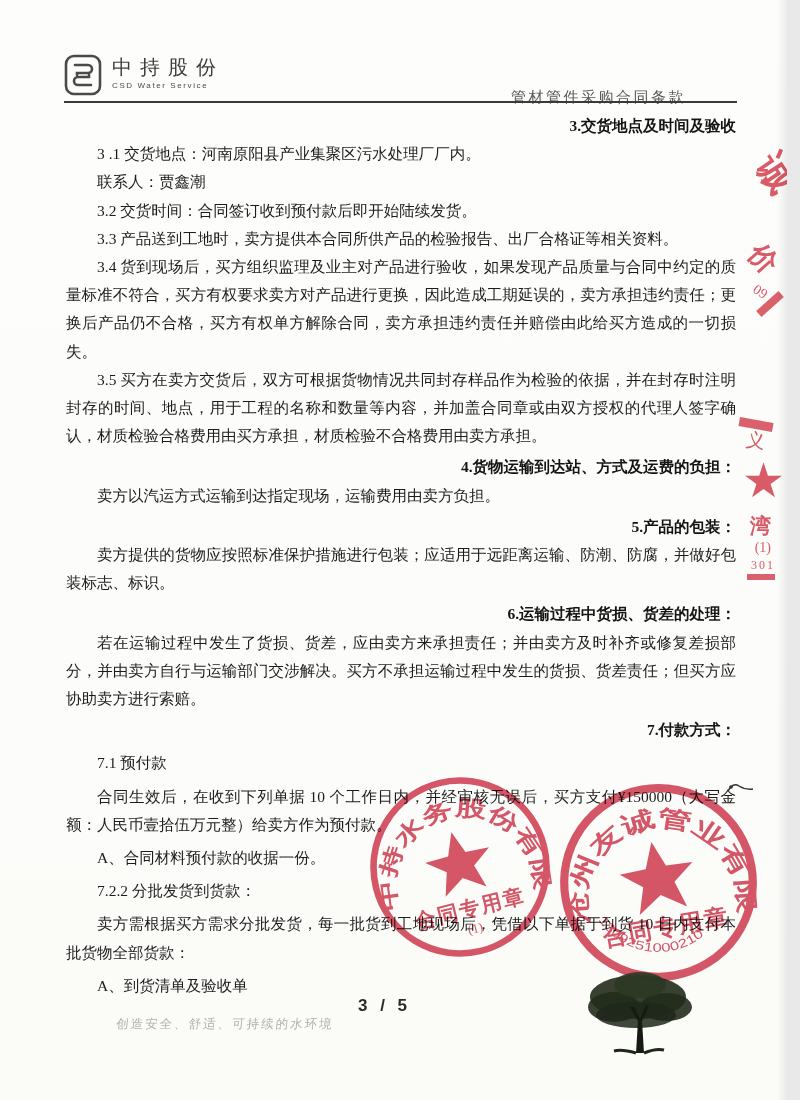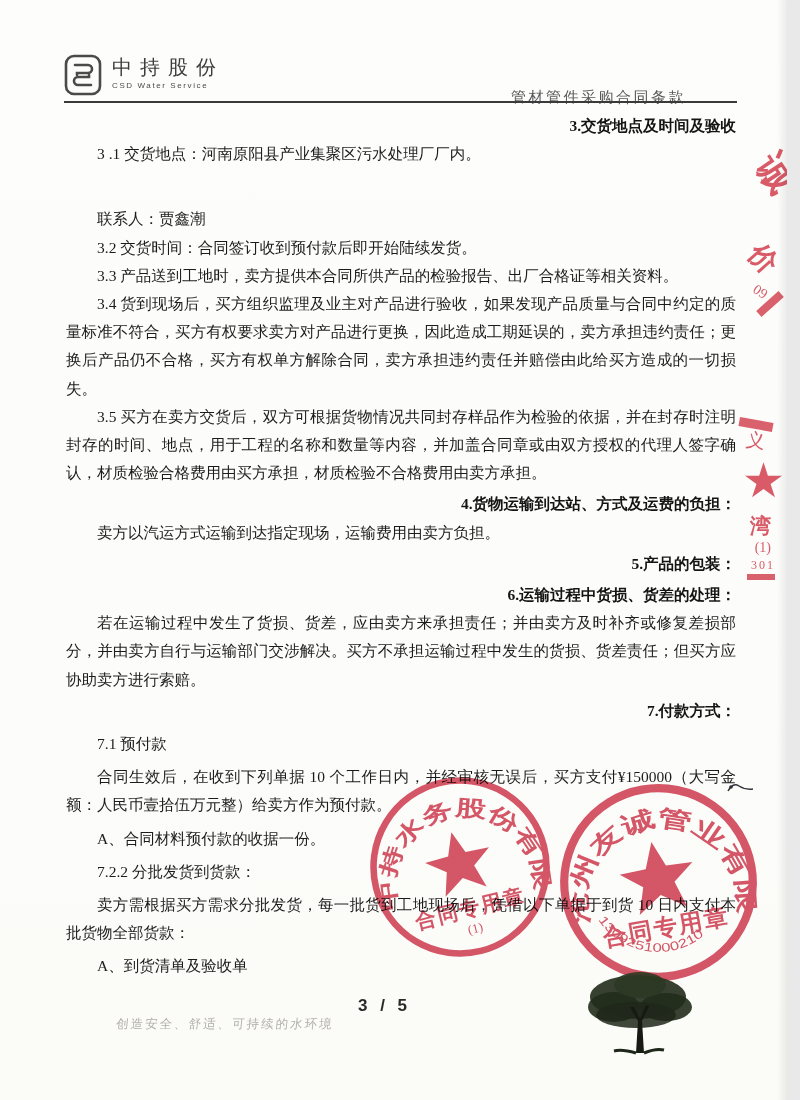--- a/index.html
+++ b/index.html
@@ -37,21 +37,21 @@
   .header-rule{position:absolute;left:64px;top:101px;width:673px;height:2px;background:#3a3a3a;}
   
   .doc-body{
     position:absolute;left:66px;top:109px;width:670px;
     font-size:15.5px;line-height:28.2px;color:#1c1c1c;
   }
   .blk{margin:0;}
   .heading{font-weight:bold;color:#141414;margin-top:3px;text-align:right;}
   .line{text-indent:2em;}
   .para{text-indent:2em;text-align:justify;}
-  .contact{padding-left:2em;display:flex;margin-top:37px;}
+  .contact{padding-left:2em;display:flex;}
   .contact span:first-child{width:210px;}
   .u{text-underline-offset:4px;}
   
   .stamp{position:absolute;mix-blend-mode:multiply;opacity:.85;}
   .stamp-left{left:366px;top:773px;transform:rotate(-14deg);}
   .stamp-right{left:556px;top:780px;transform:rotate(-10deg);}
   
   .edge-frags{position:absolute;top:0;right:0;width:72px;height:100%;overflow:hidden;pointer-events:none;}
   .frag{position:absolute;color:rgba(205,45,62,.78);font-family:"Liberation Serif",serif;}
   .frag-bar{position:absolute;background:rgba(205,45,62,.75);}
@@ -94,20 +94,21 @@
       <div class="blk contact">
         <span>联系人：贾鑫潮</span>
       </div>
       <div class="blk line">3.2 交货时间：合同签订收到预付款后即开始陆续发货。</div>
       <div class="blk line">3.3 产品送到工地时，卖方提供本合同所供产品的检验报告、出厂合格证等相关资料。</div>
       <div class="blk para">3.4 货到现场后，买方组织监理及业主对产品进行验收，如果发现产品质量与合同中约定的质量标准不符合，买方有权要求卖方对产品进行更换，因此造成工期延误的，卖方承担违约责任；更换后产品仍不合格，买方有权单方解除合同，卖方承担违约责任并赔偿由此给买方造成的一切损失。</div>
       <div class="blk para">3.5 买方在卖方交货后，双方可根据货物情况共同封存样品作为检验的依据，并在封存时注明封存的时间、地点，用于工程的名称和数量等内容，并加盖合同章或由双方授权的代理人签字确认，材质检验合格费用由买方承担，材质检验不合格费用由卖方承担。</div>
       <div class="blk heading">4.货物运输到达站、方式及运费的负担：</div>
       <div class="blk line"><span>卖方以</span><span class="u">汽运</span><span>方式运输到达指定现场，运输费用由卖方负担。</span></div>
       <div class="blk heading">5.产品的包装：</div>
+      <div class="blk para">卖方提供的货物应按照标准保护措施进行包装；应适用于远距离运输、防潮、防腐，并做好包装标志、标识。</div>
       <div class="blk heading">6.运输过程中货损、货差的处理：</div>
       <div class="blk para">若在运输过程中发生了货损、货差，应由卖方来承担责任；并由卖方及时补齐或修复差损部分，并由卖方自行与运输部门交涉解决。买方不承担运输过程中发生的货损、货差责任；但买方应协助卖方进行索赔。</div>
       <div class="blk heading">7.付款方式：</div>
       <div class="blk line" style="margin-top: 5px;">7.1 预付款</div>
       <div class="blk para" style="margin-top: 5px;"><span>合同生效后，在收到下列单据 10 个工作日内，并经审核无误后，买方支付</span><span class="u">¥150000（大写金额：人民币壹拾伍万元整）</span><span>给卖方作为预付款。</span></div>
       <div class="blk line" style="margin-top: 5px;">A、合同材料预付款的收据一份。</div>
       <div class="blk line" style="margin-top: 5px;">7.2.2 分批发货到货款：</div>
       <div class="blk para" style="margin-top: 5px;">卖方需根据买方需求分批发货，每一批货到工地现场后，凭借以下单据于到货 10 日内支付本批货物全部货款：</div>
       <div class="blk line" style="margin-top: 5px;">A、到货清单及验收单</div>
     </div>

